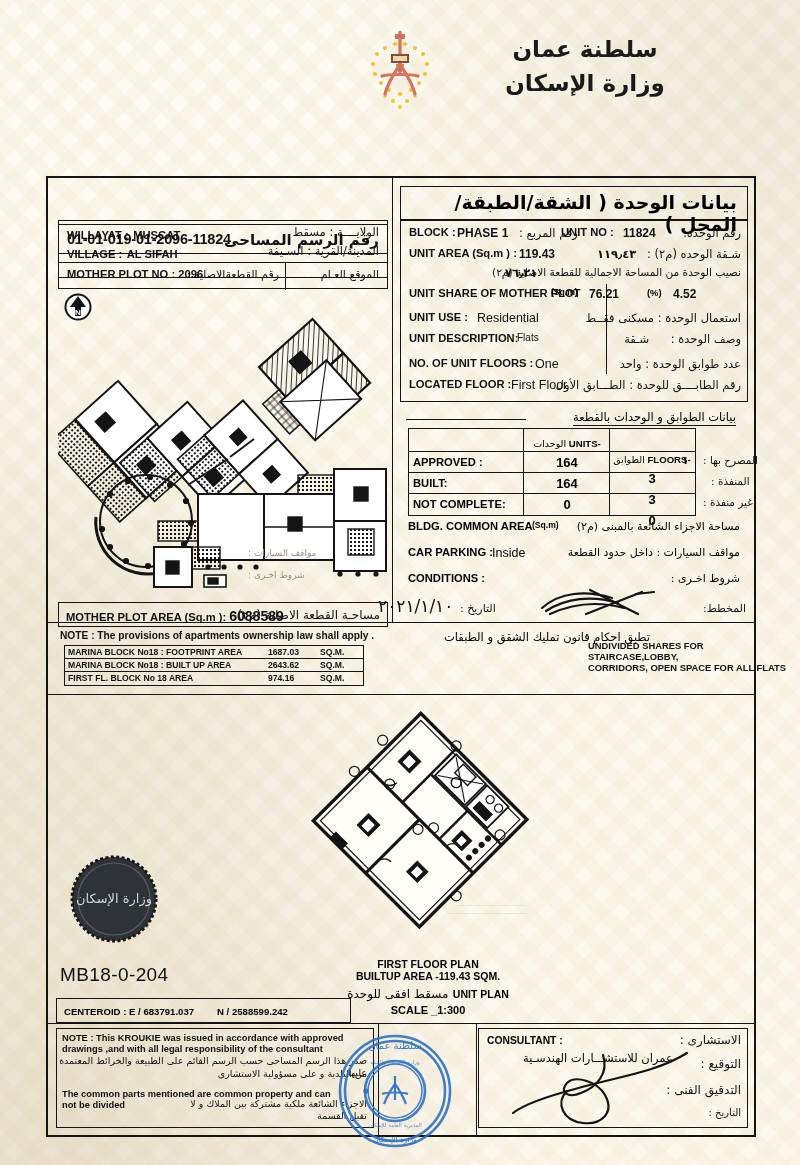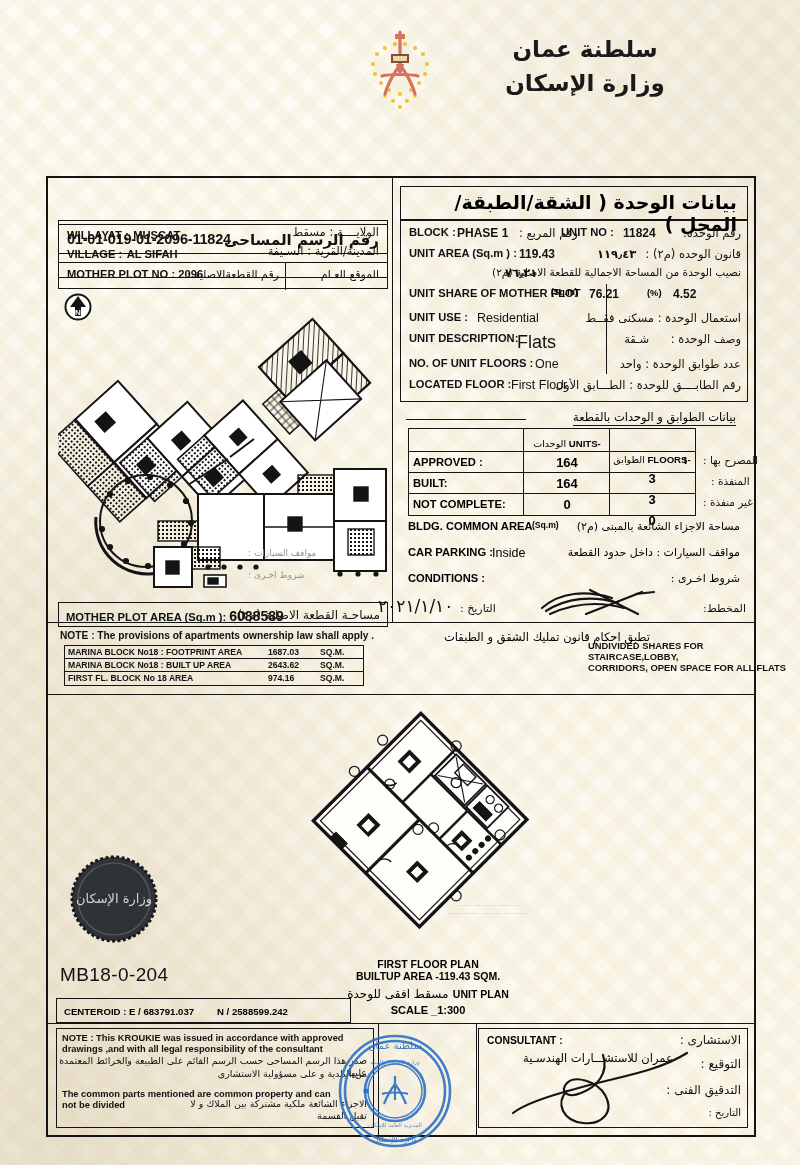--- a/index.html
+++ b/index.html
@@ -422,21 +422,21 @@
       <span class="val" style="left:222px; position:absolute;">11824</span>
       <span class="lbl-en en">BLOCK :</span>
       <span class="val" style="left:56px; position:absolute;">PHASE 1</span>
       <span class="lbl-ar ar">رقم الوحده:</span>
       <span class="lbl-ar" style="left:118px; position:absolute;">رقم المربع :</span>
     </div>
 
     <div class="rrow" style="top:26px;">
       <span class="lbl-en en">UNIT AREA (Sq.m ) :</span>
       <span class="val" style="left:118px; position:absolute;">119.43</span>
-      <span class="lbl-ar ar">قانون الوحده (م٢) :</span>
+      <span class="lbl-ar ar">شـقة الوحده (م٢) :</span>
       <span class="lbl-ar" style="left:196px; position:absolute; font-weight:bold;">١١٩٫٤٣</span>
     </div>
 
     <div class="rrow" style="top:45px;">
       <span class="lbl-ar ar" style="font-size:10.6px;">نصيب الوحدة من المساحة الاجمالية للقطعة الاصلية (م٢)</span>
       <span class="lbl-ar" style="left:104px; position:absolute; font-weight:bold;">٧٦٫٢١</span>
     </div>
 
     <div class="rrow" style="top:66px;">
       <span class="lbl-en en">UNIT SHARE OF  MOTHER PLOT</span>
@@ -450,21 +450,21 @@
       <span class="lbl-en en">UNIT USE :</span>
       <span class="val" style="left:76px; position:absolute; font-weight:normal; font-size:12.5px;">Residential</span>
       <span class="lbl-ar ar">
         <span>استعمال الوحدة :</span>
         <span>مسكنى فقــط</span>
       </span>
     </div>
 
     <div class="rrow" style="top:111px;">
       <span class="lbl-en en">UNIT DESCRIPTION:</span>
-      <span class="val" style="left:116px; position:absolute; font-weight:normal; font-size:18px;">Flats</span>
+      <span class="val" style="left:116px; position:absolute; font-weight:normal; font-size:10px;">Flats</span>
       <span class="lbl-ar ar">
         <span>وصف الوحدة :</span>
         <span style="padding-right:18px;">شـقة</span>
       </span>
     </div>
 
     <div class="rrow" style="top:136px;">
       <span class="lbl-en en">NO. OF UNIT FLOORS :</span>
       <span class="val" style="left:134px; position:absolute; font-weight:normal; font-size:12.5px;">One</span>
       <span class="lbl-ar ar">

